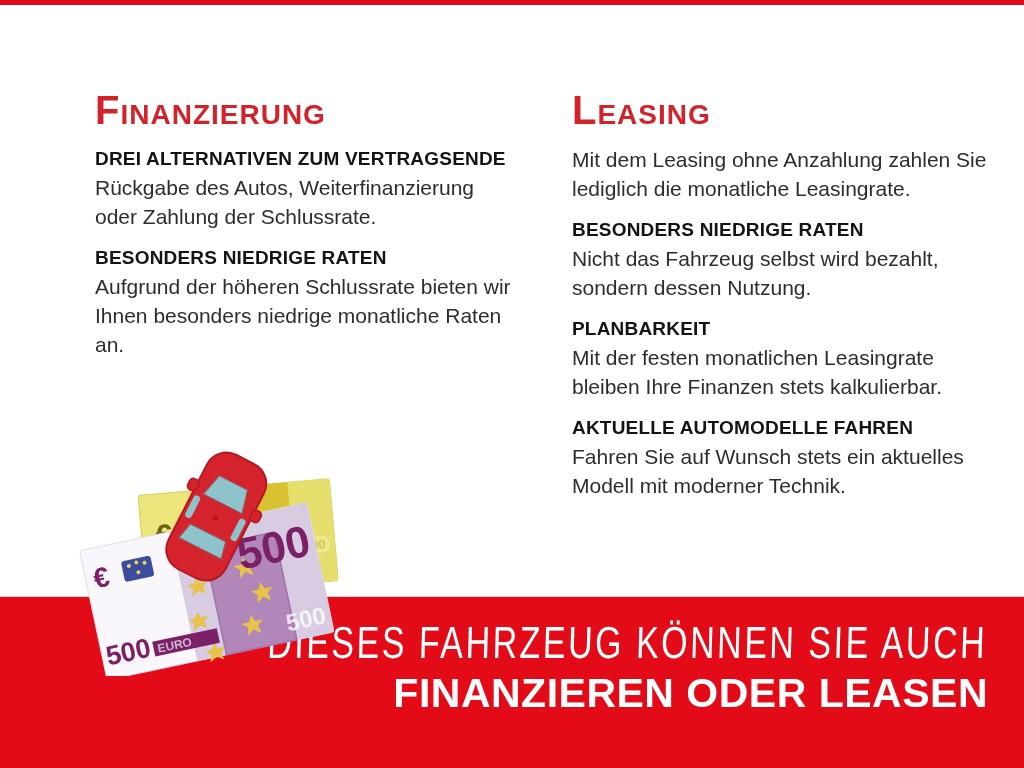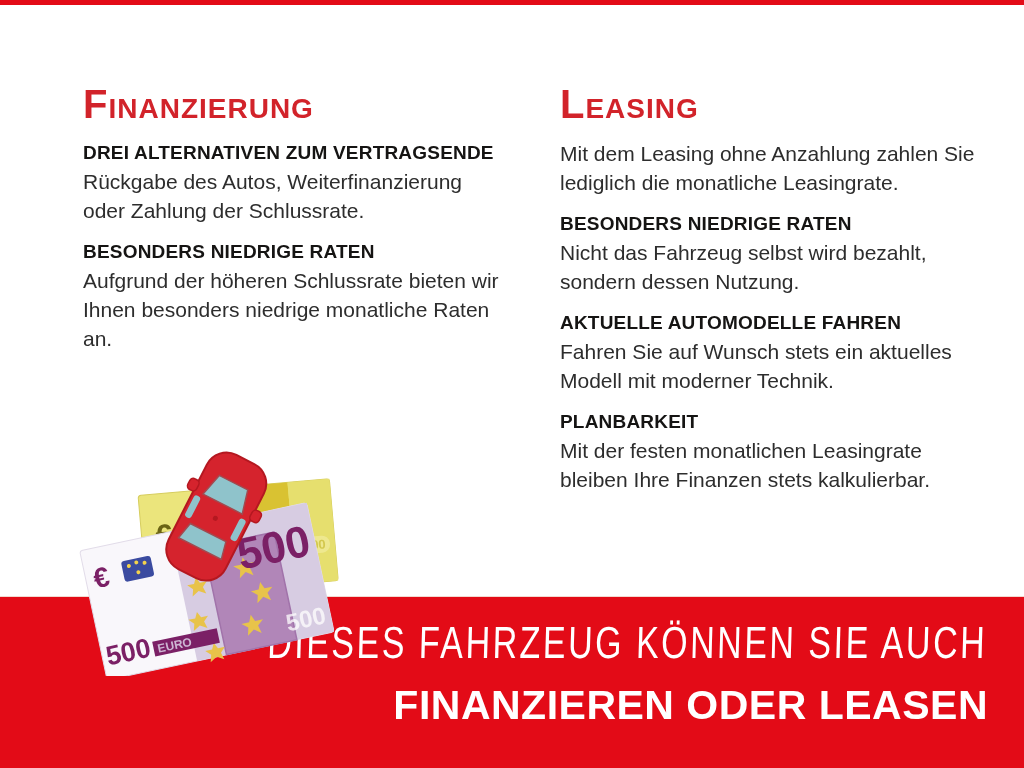--- a/index.html
+++ b/index.html
@@ -16,22 +16,23 @@
 
   .top-bar {
     position: absolute;
     top: 0; left: 0; right: 0;
     height: 5px;
     background: #e30b17;
   }
 
   .column {
     position: absolute;
-    top: 82px;
+    top: 88px;
     width: 440px;
+    margin-left: 12px;
   }
   .col-left  { left: 83px; }
   .col-right { left: 560px; }
 
   .col-heading {
     font-variant: small-caps;
     font-weight: bold;
     font-size: 40px;
     line-height: 44px;
     letter-spacing: 1px;
@@ -71,21 +72,21 @@
     color: #ffffff;
   }
   .banner-line1 {
     font-size: 34px;
     letter-spacing: 2.5px;
     transform: scaleY(1.32) skewX(-2deg);
     transform-origin: right top;
     white-space: nowrap;
   }
   .banner-line2 {
-    margin-top: 26px;
+    margin-top: 14px;
     font-size: 41px;
     font-weight: bold;
     letter-spacing: 0.5px;
     white-space: nowrap;
   }
 
   .illustration {
     position: absolute;
     left: 64px;
     top: 446px;
@@ -116,26 +117,26 @@
   <div class="col-heading">Leasing</div>
 
   <div class="section">
     <div class="section-body">Mit dem Leasing ohne Anzahlung zahlen Sie lediglich die monatliche Leasingrate.</div>
   </div>
   <div class="section">
     <div class="section-title">BESONDERS NIEDRIGE RATEN</div>
     <div class="section-body">Nicht das Fahrzeug selbst wird bezahlt, sondern dessen Nutzung.</div>
   </div>
   <div class="section">
+    <div class="section-title">PLANBARKEIT</div>
+    <div class="section-body">Mit der festen monatlichen Leasingrate bleiben Ihre Finanzen stets kalkulierbar.</div>
+  </div>
+  <div class="section">
     <div class="section-title">AKTUELLE AUTOMODELLE FAHREN</div>
     <div class="section-body">Fahren Sie auf Wunsch stets ein aktuelles Modell mit moderner Technik.</div>
-  </div>
-  <div class="section">
-    <div class="section-title">PLANBARKEIT</div>
-    <div class="section-body">Mit der festen monatlichen Leasingrate bleiben Ihre Finanzen stets kalkulierbar.</div>
   </div>
 </div>
 
 <div class="banner">
   <div class="banner-text">
     <div class="banner-line1">DIESES FAHRZEUG KÖNNEN SIE AUCH</div>
     <div class="banner-line2">FINANZIEREN ODER LEASEN</div>
   </div>
 </div>
 

